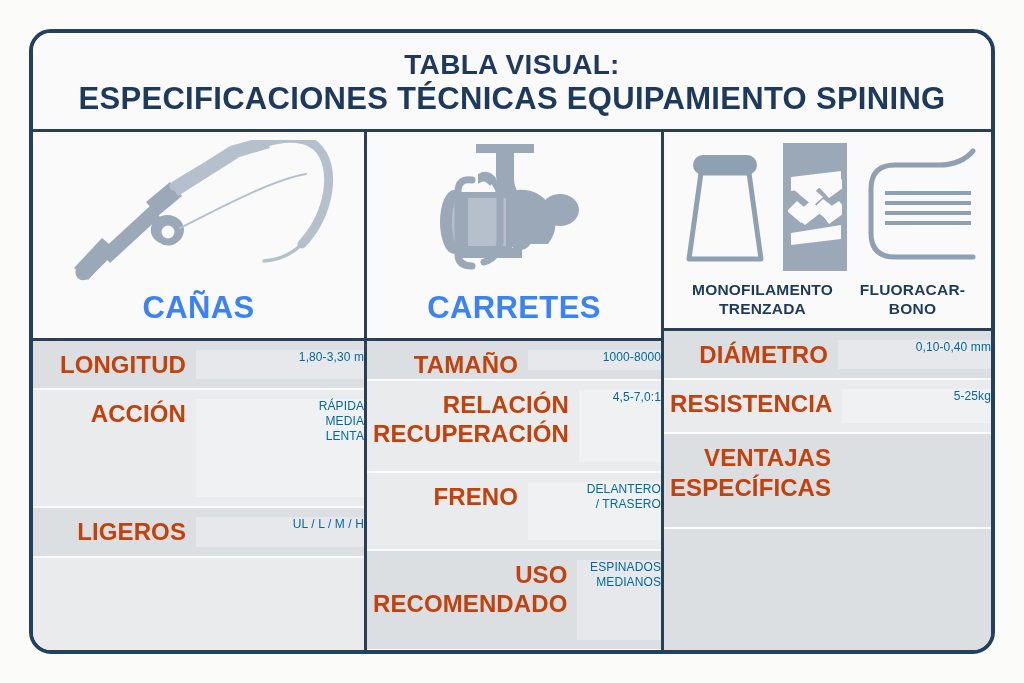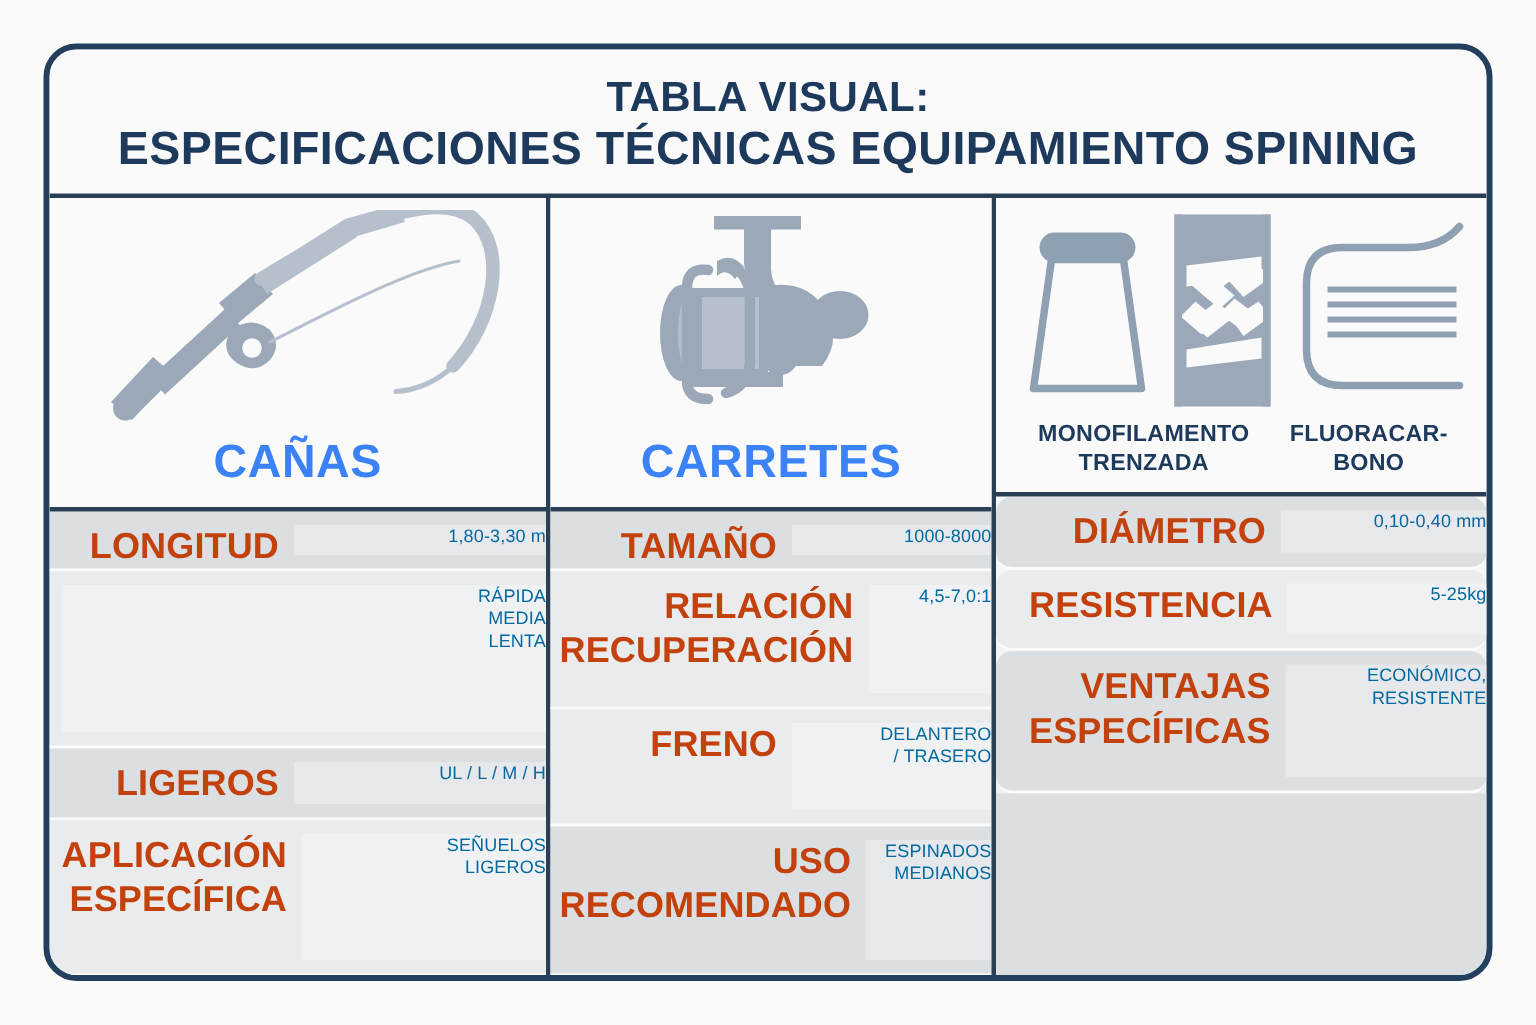--- a/index.html
+++ b/index.html
@@ -175,21 +175,21 @@
     padding-left: 1px;
   }
 
   
   .col-rods  .spec-label { flex-basis: 155px; }
   .col-reels .spec-label { flex-basis: 155px; }
   .col-lines .spec-label { flex-basis: 168px; }
 
   .col-rods  .spec-row { padding-left: 8px; }
   .col-reels .spec-row { padding-left: 6px; }
-  .col-lines .spec-row { padding-left: 22px; border-radius: 11px; }
+  .col-lines .spec-row { padding-left: 6px; }
 
   
   .h-lon { min-height: 40px; }
   .h-acc { min-height: 118px; }
   .h-pot { min-height: 48px; }
   .h-apl { min-height: 104px; }
 
   .h-tam { min-height: 40px; }
   .h-rel { min-height: 92px; }
   .h-fre { min-height: 78px; }
@@ -248,33 +248,28 @@
           </div>
           <div class="col-caption">CAÑAS</div>
         </div>
 
         <div class="rows">
           <div class="spec-row shade-a h-lon">
             <div class="spec-label">LONGITUD</div>
             <div class="spec-value">1,80-3,30 m</div>
           </div>
           <div class="spec-row shade-b h-acc">
+            <div class="spec-label">ACCIÓN</div>
             <div class="spec-value">RÁPIDA
 MEDIA
 LENTA</div>
           </div>
           <div class="spec-row shade-a h-pot">
             <div class="spec-label">LIGEROS</div>
             <div class="spec-value">UL / L / M / H</div>
-          </div>
-          <div class="spec-row shade-b h-apl">
-            <div class="spec-label">APLICACIÓN
-ESPECÍFICA</div>
-            <div class="spec-value">SEÑUELOS
-LIGEROS</div>
           </div>
           <div class="filler shade-b"></div>
         </div>
       </div>
 
       <div class="col col-reels">
         <div class="col-head">
           <div class="icon-area">
             <span>
               <svg width="200" height="150" viewBox="0 0 200 150">
@@ -378,22 +373,20 @@
             <div class="spec-label">DIÁMETRO</div>
             <div class="spec-value">0,10-0,40 mm</div>
           </div>
           <div class="spec-row shade-b h-res">
             <div class="spec-label">RESISTENCIA</div>
             <div class="spec-value">5-25kg</div>
           </div>
           <div class="spec-row shade-a h-ven">
             <div class="spec-label">VENTAJAS
 ESPECÍFICAS</div>
-            <div class="spec-value">ECONÓMICO,
-RESISTENTE</div>
           </div>
           <div class="filler shade-a"></div>
         </div>
       </div>
 
     </div>
   </div>
 </div>
 
 </body></html>

